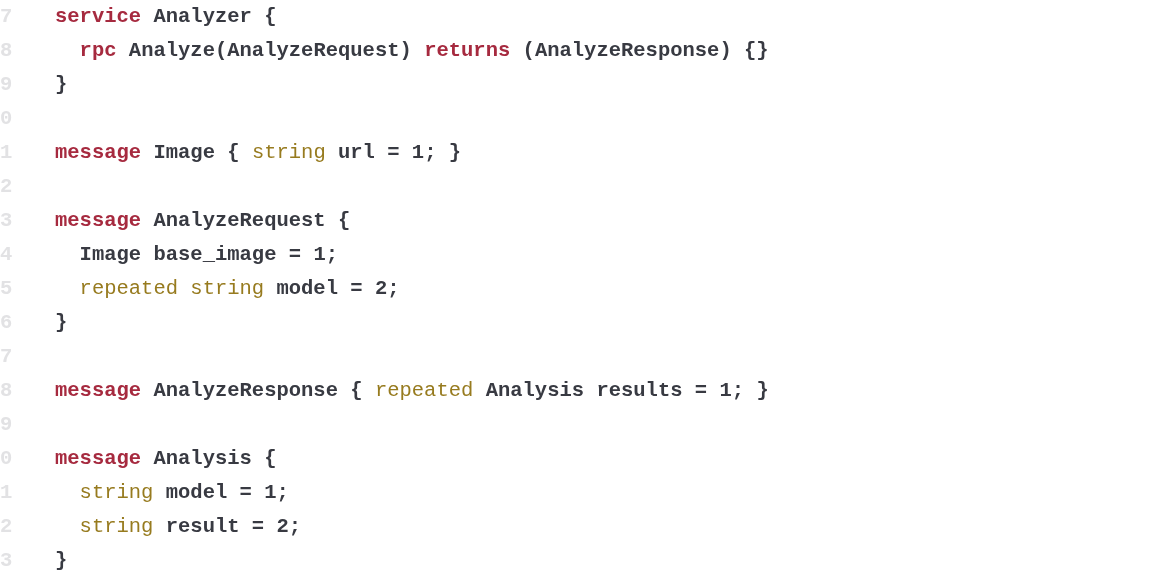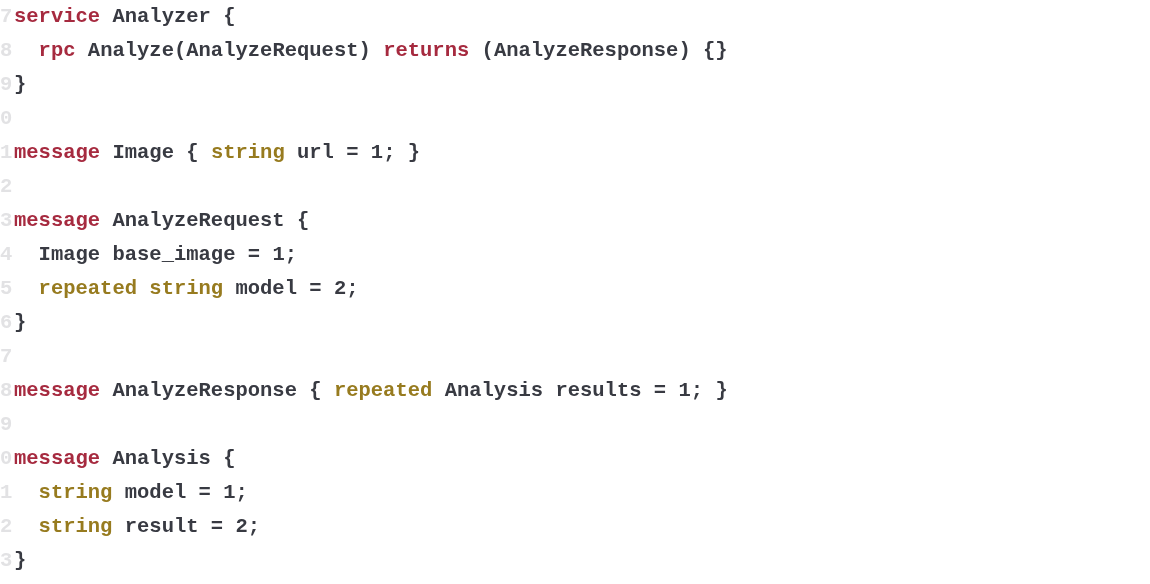--- a/index.html
+++ b/index.html
@@ -29,23 +29,24 @@
     min-width: 8px;
     text-align: right;
     color: #e2e2e4;
     font-weight: 600;
     user-select: none;
     padding-right: 6px;
     overflow: hidden;
   }
   .content {
     flex: 1;
+    margin-left: 41px;
   }
   .kw-red   { color: #a62a3f; font-weight: 700; }
-  .kw-olive { color: #977b1f; font-weight: 700; }
+  .kw-olive { color: #977b1f; font-weight: 400; }
   .ident    { color: #383a42; }
   .punc     { color: #383a42; }
   .num      { color: #383a42; }
 </style>
 </head>
 <body>
 
 <div class="code-area" id="code-root"><div class="line"><span class="gutter">7</span><span class="content"><span></span><span class="kw-red">service</span><span> </span><span class="ident">Analyzer</span><span> </span><span class="punc">{</span></span></div><div class="line"><span class="gutter">8</span><span class="content"><span>  </span><span class="kw-red">rpc</span><span> </span><span class="ident">Analyze</span><span class="punc">(</span><span class="ident">AnalyzeRequest</span><span class="punc">)</span><span> </span><span class="kw-red">returns</span><span> </span><span class="punc">(</span><span class="ident">AnalyzeResponse</span><span class="punc">)</span><span> </span><span class="punc">{}</span></span></div><div class="line"><span class="gutter">9</span><span class="content"><span></span><span class="punc">}</span></span></div><div class="line"><span class="gutter">0</span><span class="content"><span></span></span></div><div class="line"><span class="gutter">1</span><span class="content"><span></span><span class="kw-red">message</span><span> </span><span class="ident">Image</span><span> </span><span class="punc">{</span><span> </span><span class="kw-olive">string</span><span> </span><span class="ident">url</span><span> </span><span class="punc">=</span><span> </span><span class="num">1</span><span class="punc">;</span><span> </span><span class="punc">}</span></span></div><div class="line"><span class="gutter">2</span><span class="content"><span></span></span></div><div class="line"><span class="gutter">3</span><span class="content"><span></span><span class="kw-red">message</span><span> </span><span class="ident">AnalyzeRequest</span><span> </span><span class="punc">{</span></span></div><div class="line"><span class="gutter">4</span><span class="content"><span>  </span><span class="ident">Image</span><span> </span><span class="ident">base_image</span><span> </span><span class="punc">=</span><span> </span><span class="num">1</span><span class="punc">;</span></span></div><div class="line"><span class="gutter">5</span><span class="content"><span>  </span><span class="kw-olive">repeated</span><span> </span><span class="kw-olive">string</span><span> </span><span class="ident">model</span><span> </span><span class="punc">=</span><span> </span><span class="num">2</span><span class="punc">;</span></span></div><div class="line"><span class="gutter">6</span><span class="content"><span></span><span class="punc">}</span></span></div><div class="line"><span class="gutter">7</span><span class="content"><span></span></span></div><div class="line"><span class="gutter">8</span><span class="content"><span></span><span class="kw-red">message</span><span> </span><span class="ident">AnalyzeResponse</span><span> </span><span class="punc">{</span><span> </span><span class="kw-olive">repeated</span><span> </span><span class="ident">Analysis</span><span> </span><span class="ident">results</span><span> </span><span class="punc">=</span><span> </span><span class="num">1</span><span class="punc">;</span><span> </span><span class="punc">}</span></span></div><div class="line"><span class="gutter">9</span><span class="content"><span></span></span></div><div class="line"><span class="gutter">0</span><span class="content"><span></span><span class="kw-red">message</span><span> </span><span class="ident">Analysis</span><span> </span><span class="punc">{</span></span></div><div class="line"><span class="gutter">1</span><span class="content"><span>  </span><span class="kw-olive">string</span><span> </span><span class="ident">model</span><span> </span><span class="punc">=</span><span> </span><span class="num">1</span><span class="punc">;</span></span></div><div class="line"><span class="gutter">2</span><span class="content"><span>  </span><span class="kw-olive">string</span><span> </span><span class="ident">result</span><span> </span><span class="punc">=</span><span> </span><span class="num">2</span><span class="punc">;</span></span></div><div class="line"><span class="gutter">3</span><span class="content"><span></span><span class="punc">}</span></span></div></div>
 
 </body></html>

